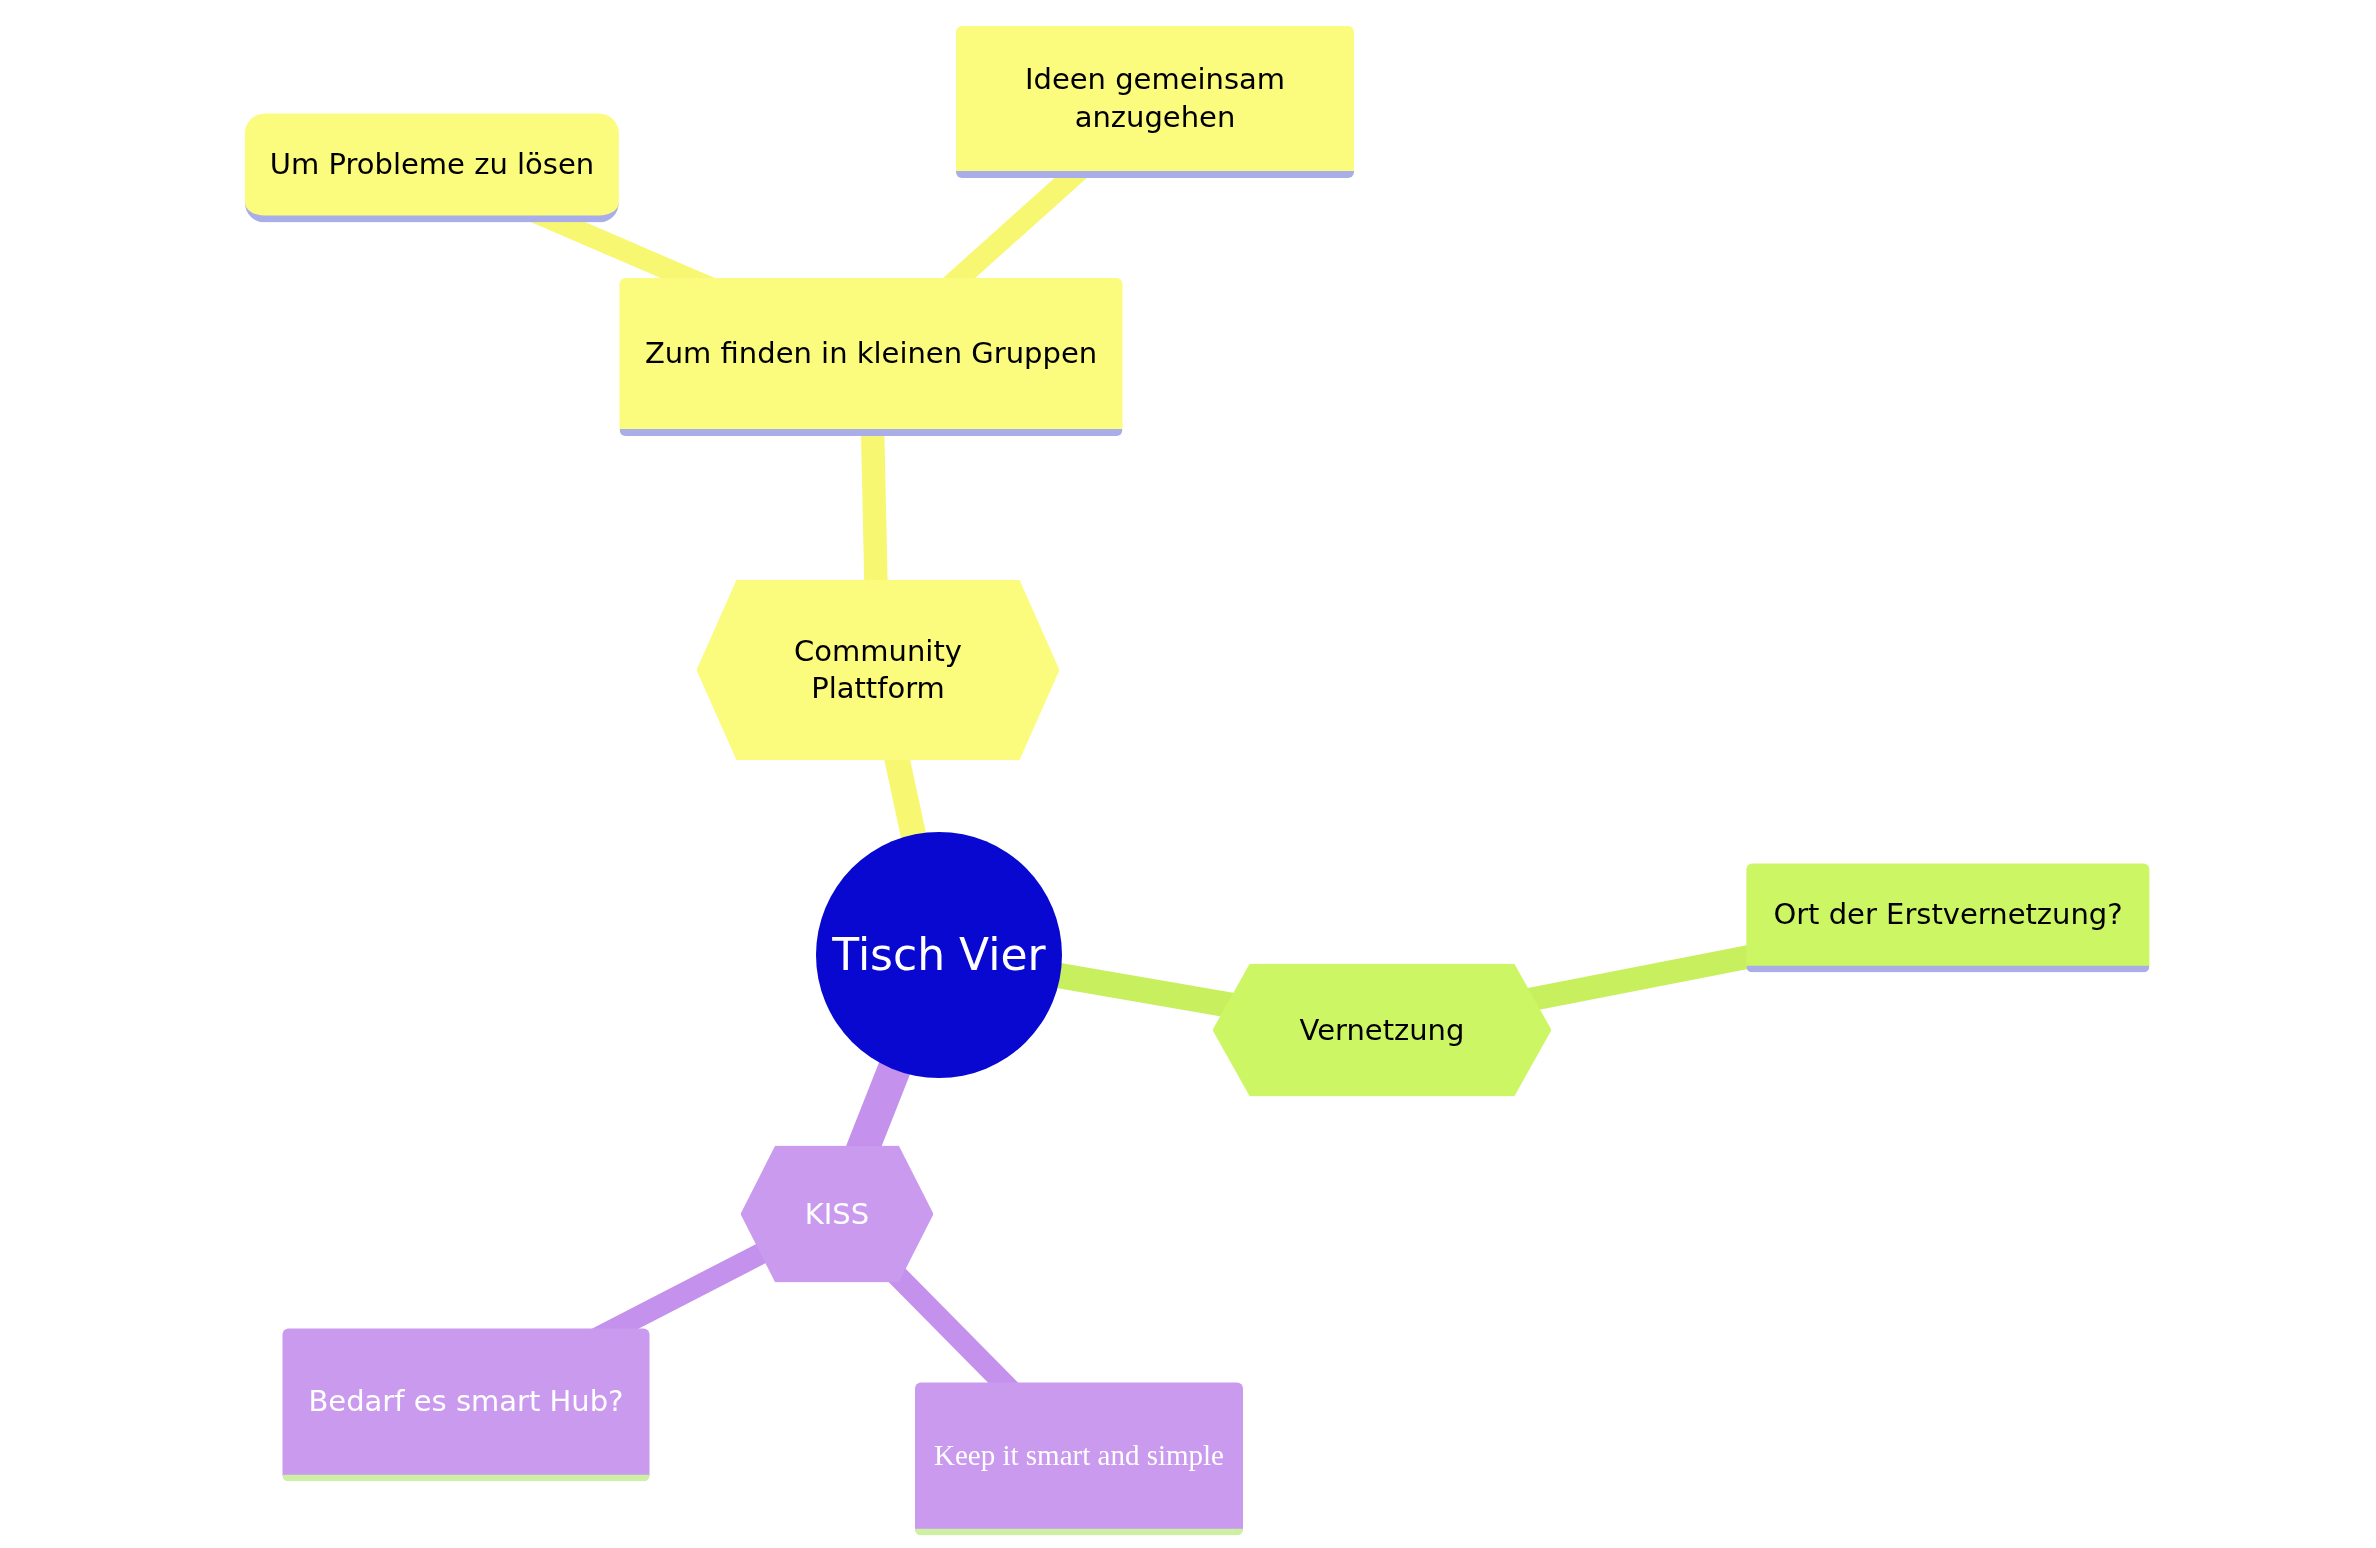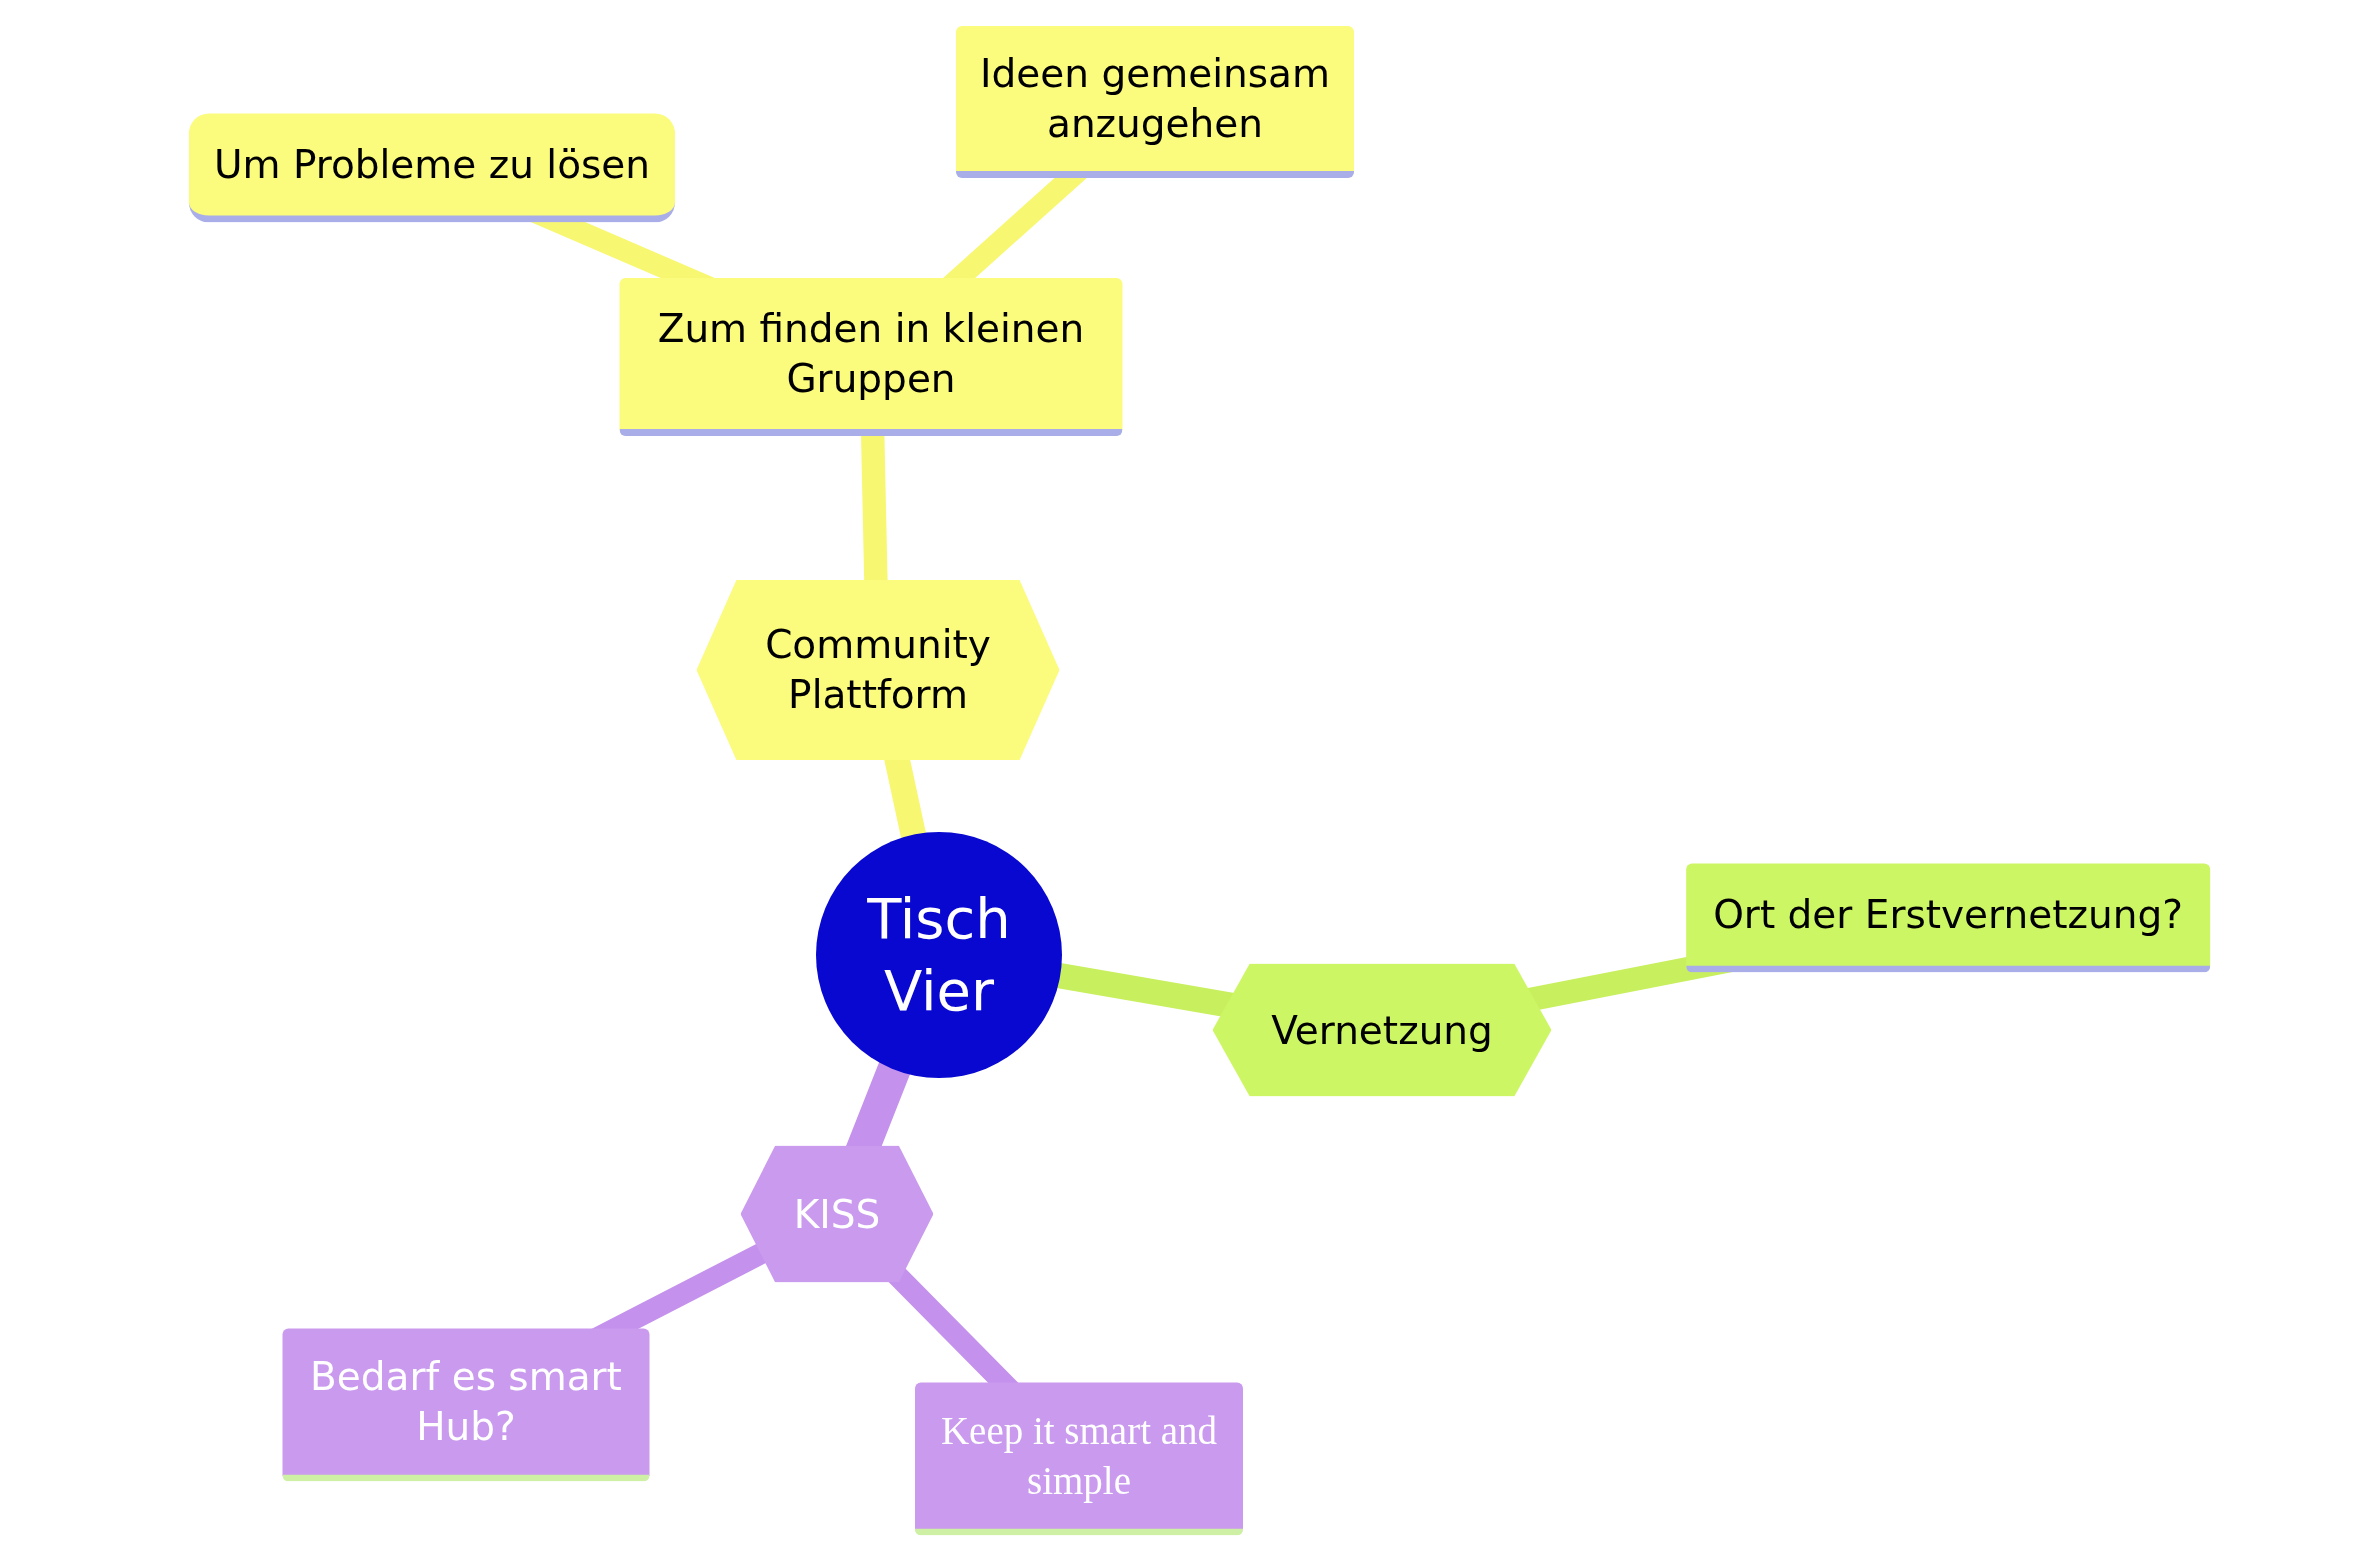--- a/index.html
+++ b/index.html
@@ -9,36 +9,36 @@
     background:#ffffff;
     font-family:"DejaVu Sans","Liberation Sans",sans-serif;
     overflow:hidden;
   }
   svg.edges{position:absolute;left:0;top:0;pointer-events:none;}
   .node{
     position:absolute;
     transform:translate(-50%,-50%);
     display:flex;align-items:center;justify-content:center;
     text-align:center;
-    font-size:39px;line-height:1.28;
+    font-size:29px;line-height:1.28;
     color:#000;
     box-sizing:border-box;
     cursor:pointer;
   }
   .box{border-radius:5.9px;}
   .u-lav{border-bottom:7.8px solid #a9aee9;}
   .u-grn{border-bottom:7.8px solid #cdf0a4;}
   .fill-yellow{background:#fbfb7d;}
   .fill-green{background:#cdf664;}
   .fill-purple{background:#c99aee;}
   .hex{clip-path:polygon(11% 0,89% 0,100% 50%,89% 100%,11% 100%,0 50%);}
   .hex-small{clip-path:polygon(18% 0,82% 0,100% 50%,82% 100%,18% 100%,0 50%);}
   .circle{
     width:246px;height:246px;border-radius:50%;
-    background:#0808d0;color:#ffffff;font-size:56px;
+    background:#0808d0;color:#ffffff;font-size:44px;
   }
   .white-text{color:#ffffff;}
   .nowrap{white-space:nowrap;}
   .label{display:block;pointer-events:none;}
 </style>
 </head>
 <body>
 
 <div class="canvas">
 

